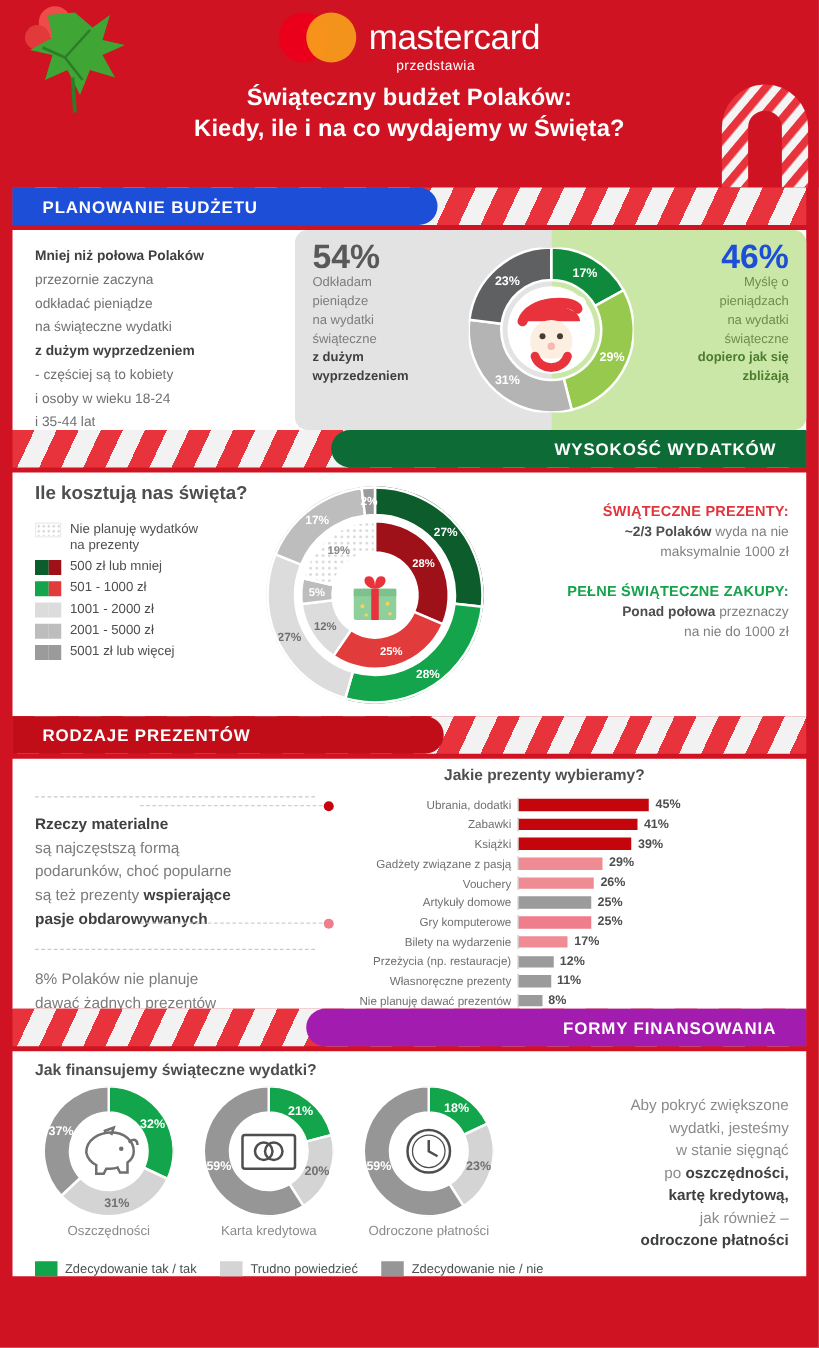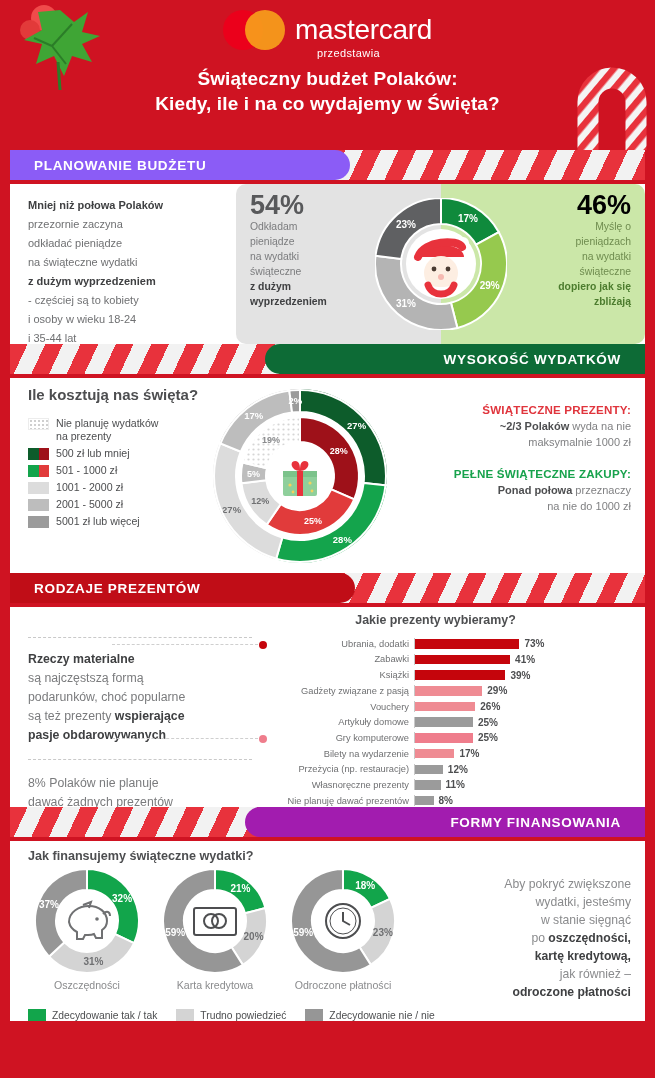--- a/index.html
+++ b/index.html
@@ -60,21 +60,21 @@
     );
   }
   .banner-pill {
     position: absolute; top: 0; height: 30px;
     display: flex; align-items: center;
     color: #fff; font-weight: bold; font-size: 13.5px; letter-spacing: .7px;
   }
   .banner-pill.left  { left: 10px; padding-left: 24px; border-radius: 0 16px 16px 0; }
   .banner-pill.right { right: 10px; padding-right: 24px; border-radius: 16px 0 0 16px; justify-content: flex-end; }
   .banner-pill .txt { white-space: nowrap; }
-  .b-green  { background: #8b5cf6; }
+  .b-green  { background: #1d4ed8; }
   .b-dgreen { background: #0d6b36; }
   .b-dred   { background: #c00d17; }
   .b-red    { background: #a21caf; }
 
   
   .card {
     background: #fff;
     margin: 0 10px;
     position: relative;
   }
@@ -96,21 +96,21 @@
   }
   .panel-gray {
     background: #e3e3e3; border-radius: 10px 0 0 10px;
     color: #7b7c7e; text-align: left; padding-left: 14px;
   }
   .panel-green {
     background: #cbe7a8; border-radius: 0 10px 10px 0;
     color: #6f8c4f; text-align: right; padding-right: 14px;
   }
   .panel-gray .big { font-size: 27px; font-weight: bold; color: #58595b; margin-bottom: 6px; }
-  .panel-green .big { font-size: 27px; font-weight: bold; color: #000000; margin-bottom: 6px; }
+  .panel-green .big { font-size: 27px; font-weight: bold; color: #1d4ed8; margin-bottom: 6px; }
   .panel-gray b { color: #3f4042; }
   .panel-green b { color: #4c7c2e; }
   .s1-donut {
     position: absolute; left: 50%; top: 50%;
     transform: translate(-50%,-50%);
     width: 132px; height: 132px;
   }
 
   
   .santa { position: absolute; left: 50%; top: 50%; transform: translate(-50%,-50%); width: 74px; height: 74px; }
@@ -419,21 +419,21 @@
         <span>dawać żadnych prezentów</span>
       </div>
 
       <div class="s3-right">
         <div class="s3-q">Jakie prezenty wybieramy?</div>
         <div class="bars" id="s3-bars">
             <div class="bar-row">
               <div class="bar-lbl">Ubrania, dodatki</div>
               <div class="bar-track">
                 <div class="bar-fill" style="width: 104.4px; background: rgb(197, 5, 12);"></div>
-                <div class="bar-val">73%</div>
+                <div class="bar-val">45%</div>
               </div>
             </div>
             <div class="bar-row">
               <div class="bar-lbl">Zabawki</div>
               <div class="bar-track">
                 <div class="bar-fill" style="width: 95.12px; background: rgb(197, 5, 12);"></div>
                 <div class="bar-val">41%</div>
               </div>
             </div>
             <div class="bar-row">

